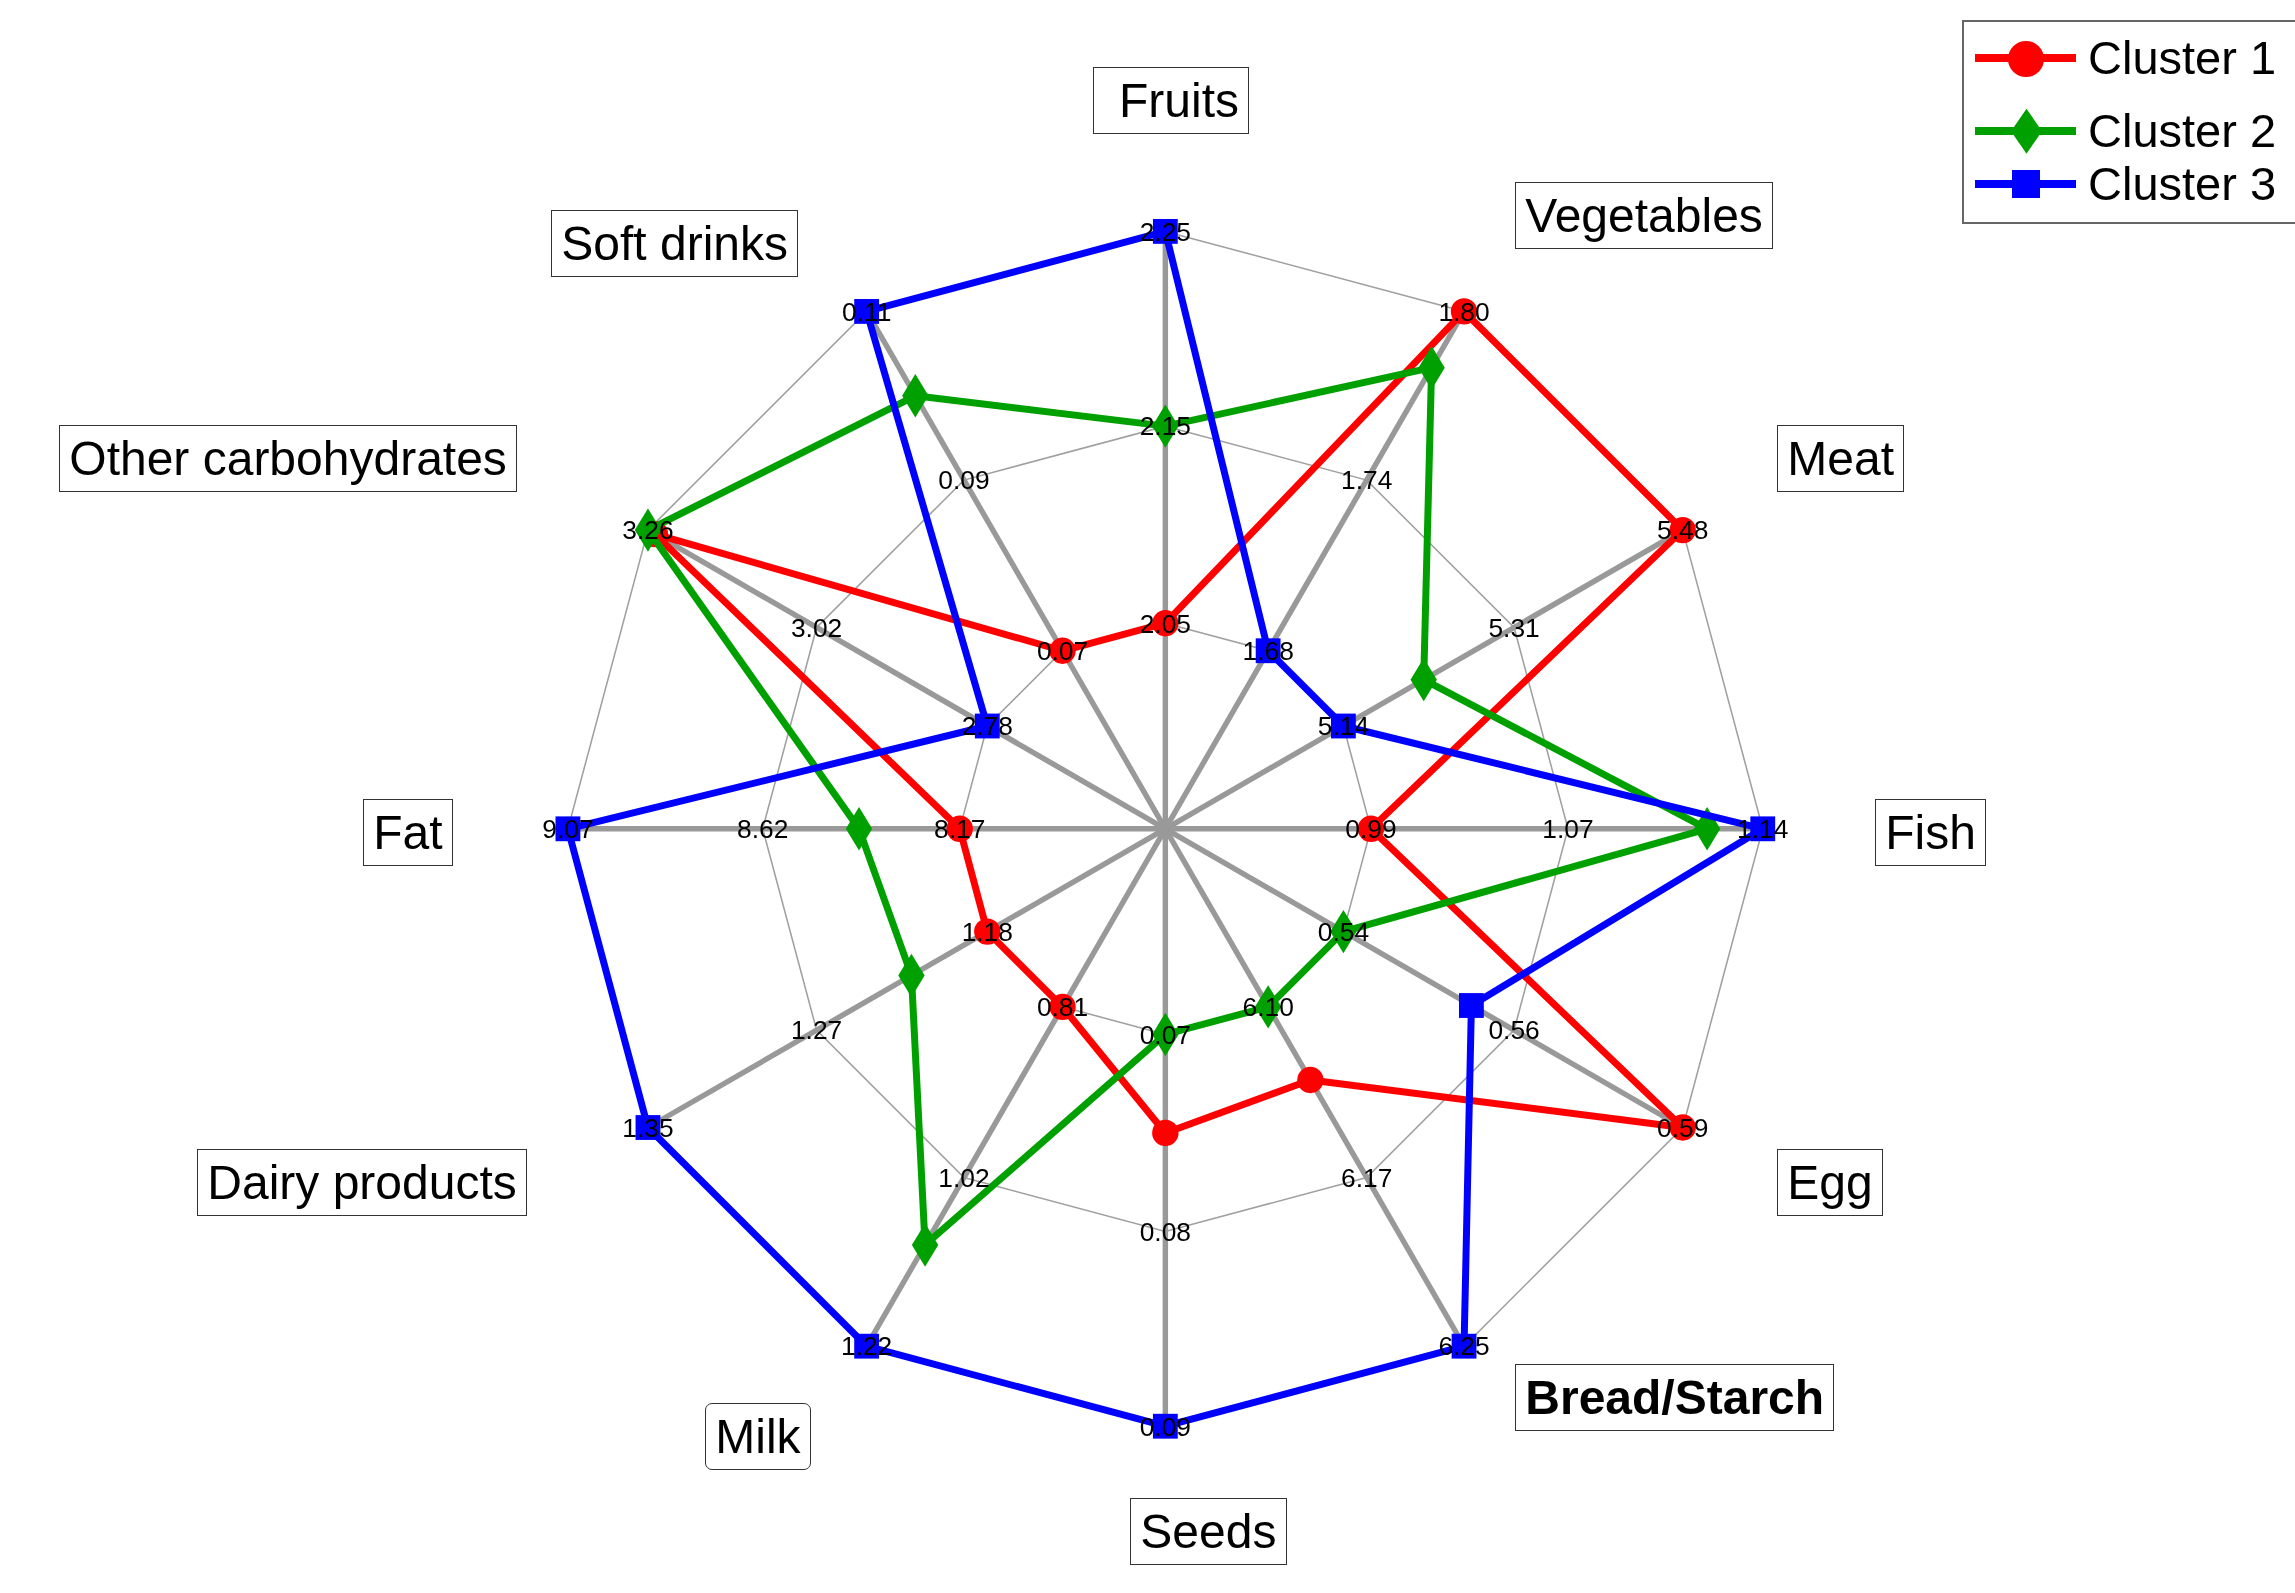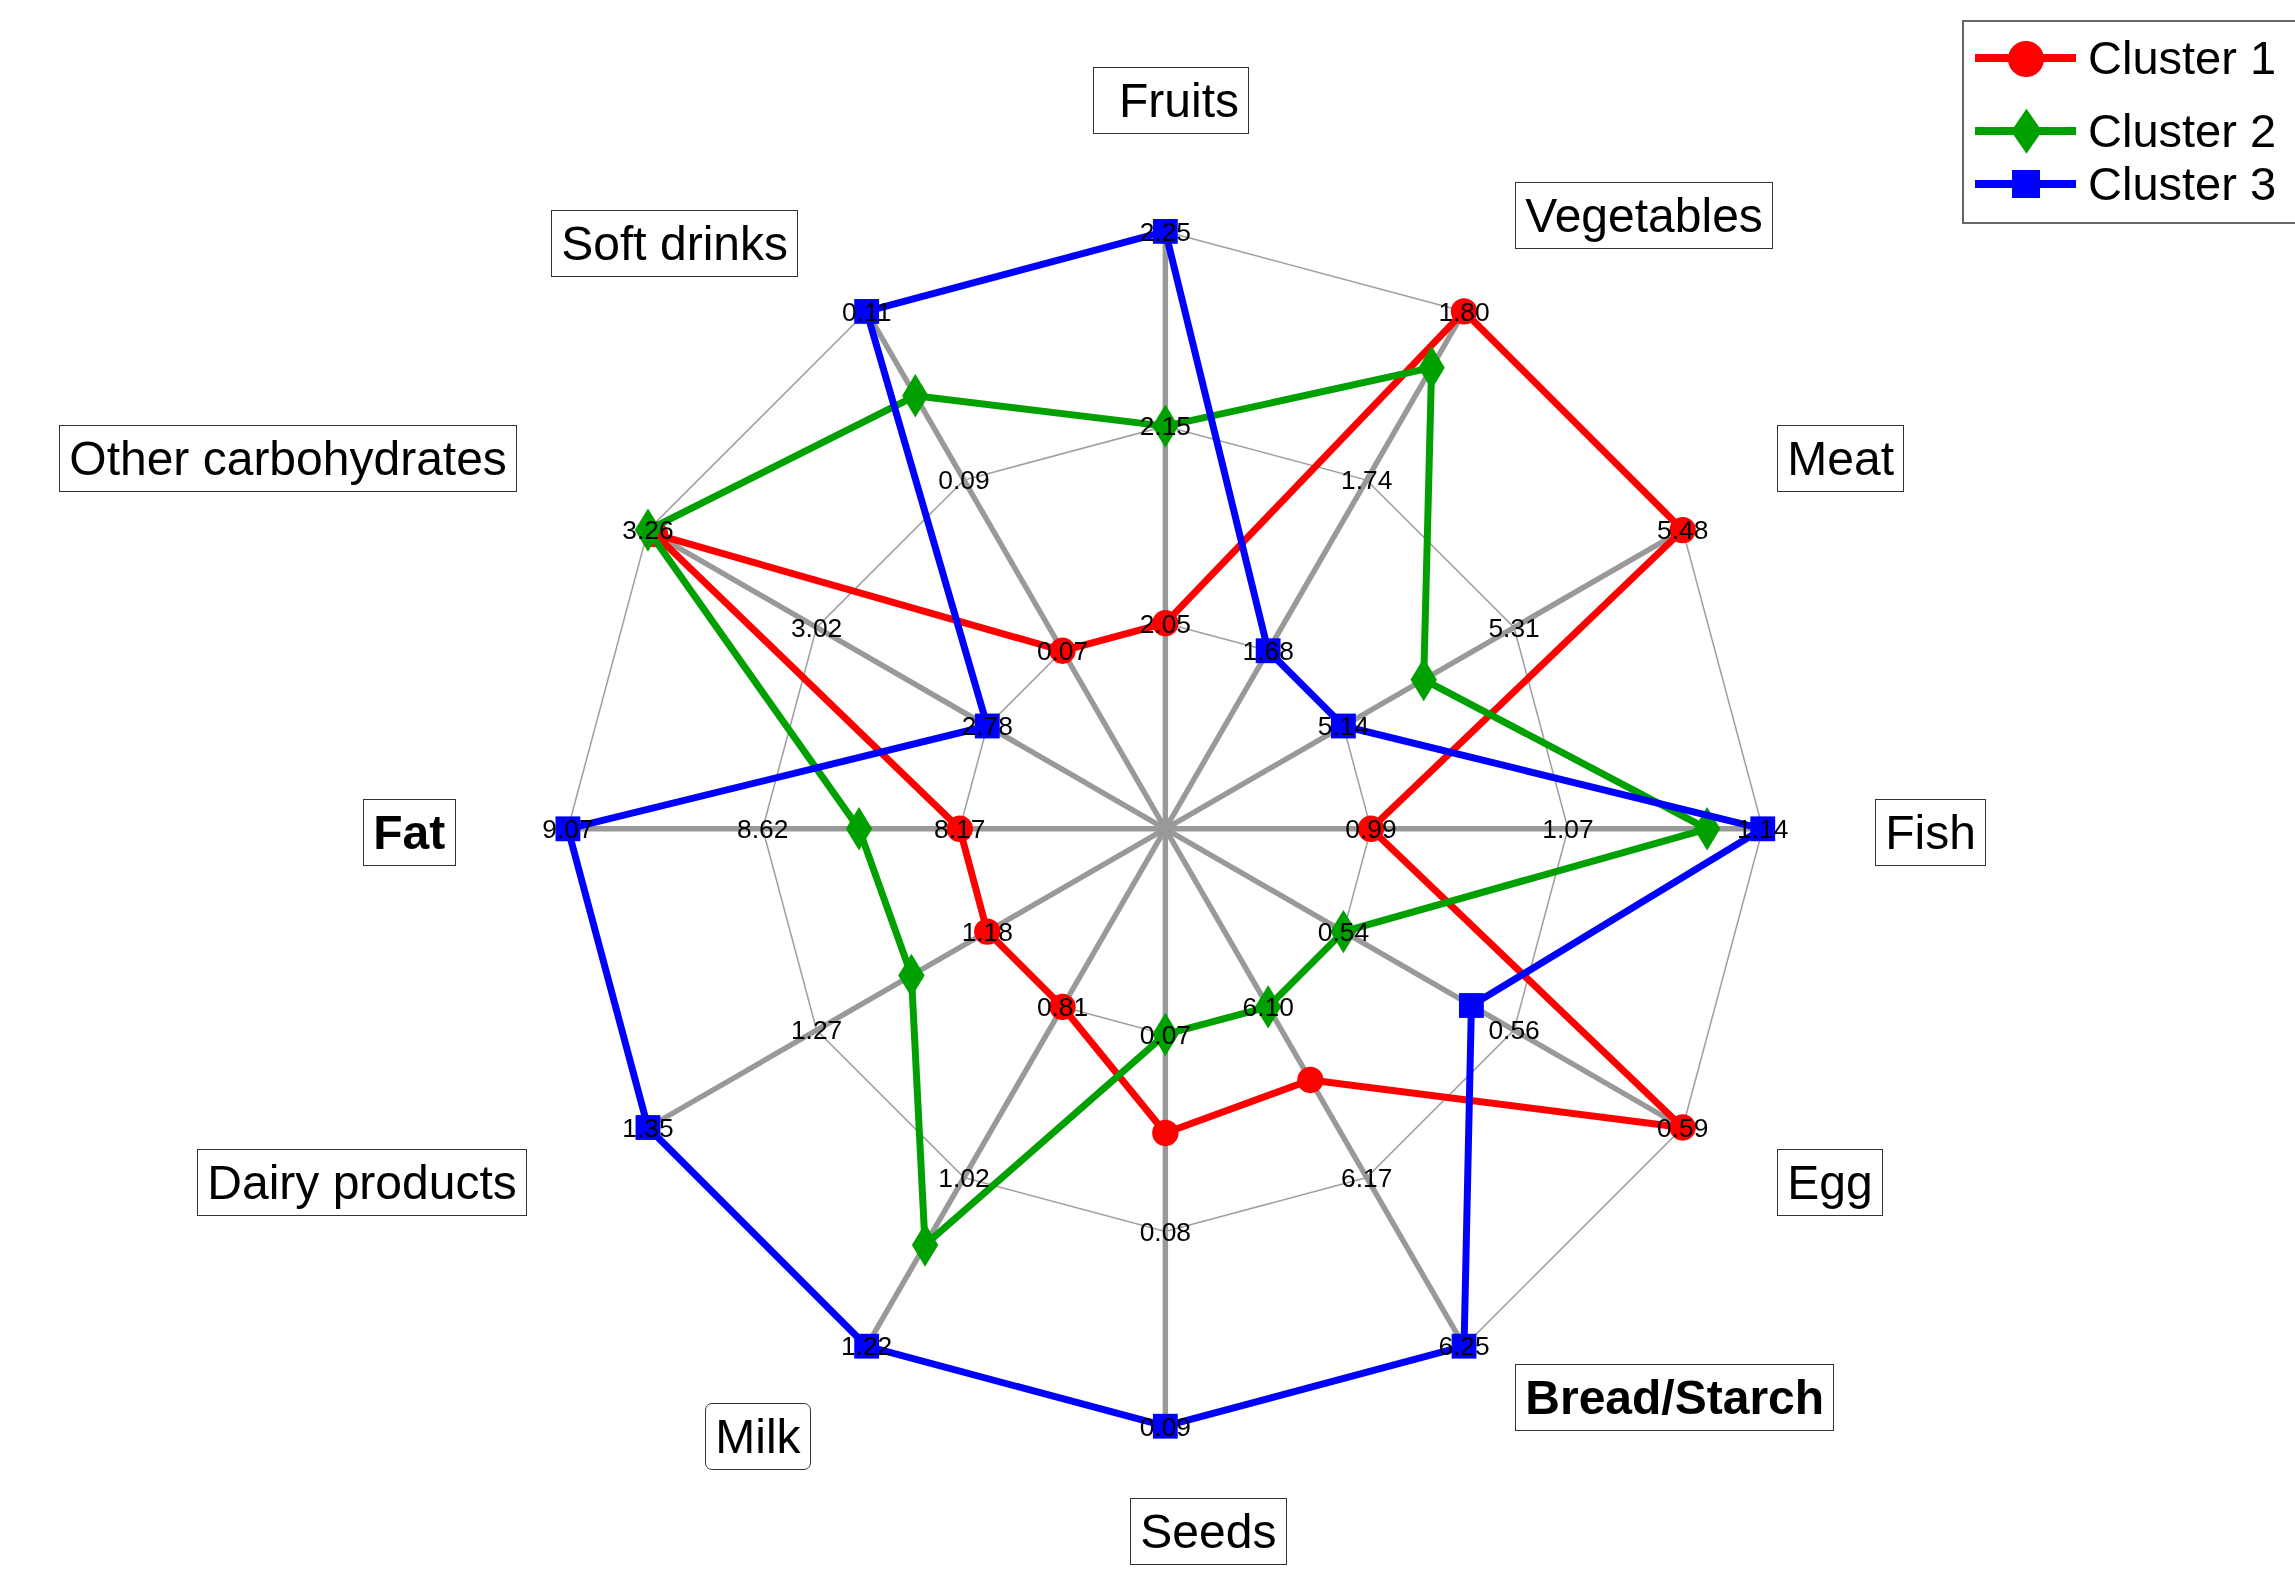--- a/index.html
+++ b/index.html
@@ -125,21 +125,21 @@
 <div id="axis-labels">
     <div class="axis-box" style="left: 1093px; top: 67px; padding-left: 25px;">Fruits</div>
     <div class="axis-box" style="left: 1515px; top: 182px;">Vegetables</div>
     <div class="axis-box" style="left: 1777px; top: 425px;">Meat</div>
     <div class="axis-box" style="left: 1875px; top: 799px;">Fish</div>
     <div class="axis-box" style="left: 1777px; top: 1149px;">Egg</div>
     <div class="axis-box" style="left: 1515px; top: 1364px; font-weight: bold;">Bread/Starch</div>
     <div class="axis-box" style="left: 1083px; top: 1498px; margin-left: 47px;">Seeds</div>
     <div class="axis-box" style="left: 705px; top: 1403px; border-radius: 7px;">Milk</div>
     <div class="axis-box" style="left: 197px; top: 1149px;">Dairy products</div>
-    <div class="axis-box" style="left: 363px; top: 799px; font-weight: bold;">Fat</div>
+    <div class="axis-box" style="left: 363px; top: 799px;">Fat</div>
     <div class="axis-box" style="left: 59px; top: 425px;">Other carbohydrates</div>
     <div class="axis-box" style="left: 551px; top: 190px; margin-top: 20px;">Soft drinks</div>
   </div>
 
 <div class="legend">
   <div class="legend-row" style="top:9.3px">
     <div class="legend-line" style="background:#ff0000"></div>
     <div class="legend-marker" style="left:33px;top:9.3px;width:36px;height:36px;border-radius:50%;background:#ff0000"></div>
     <span class="legend-label">Cluster 1</span>
   </div>

